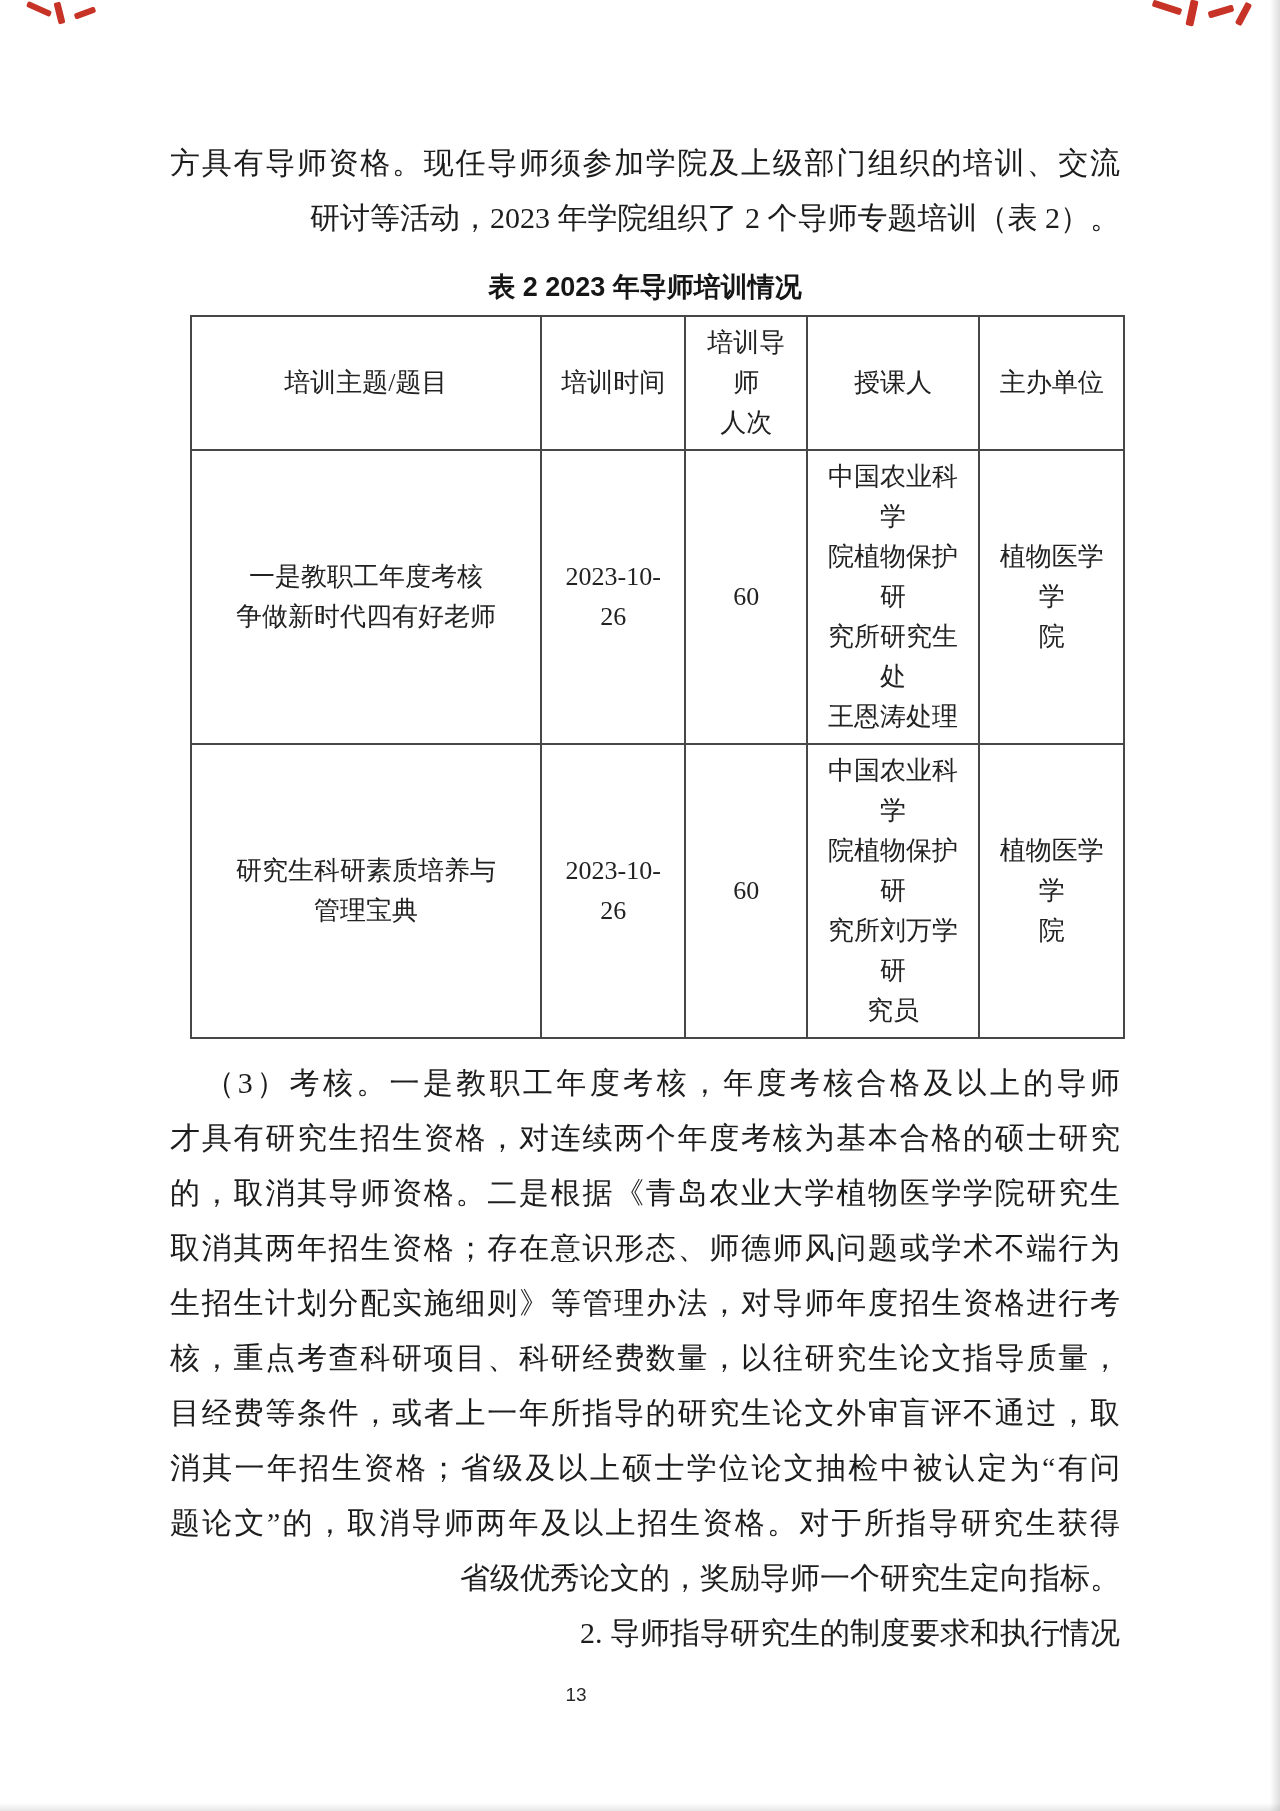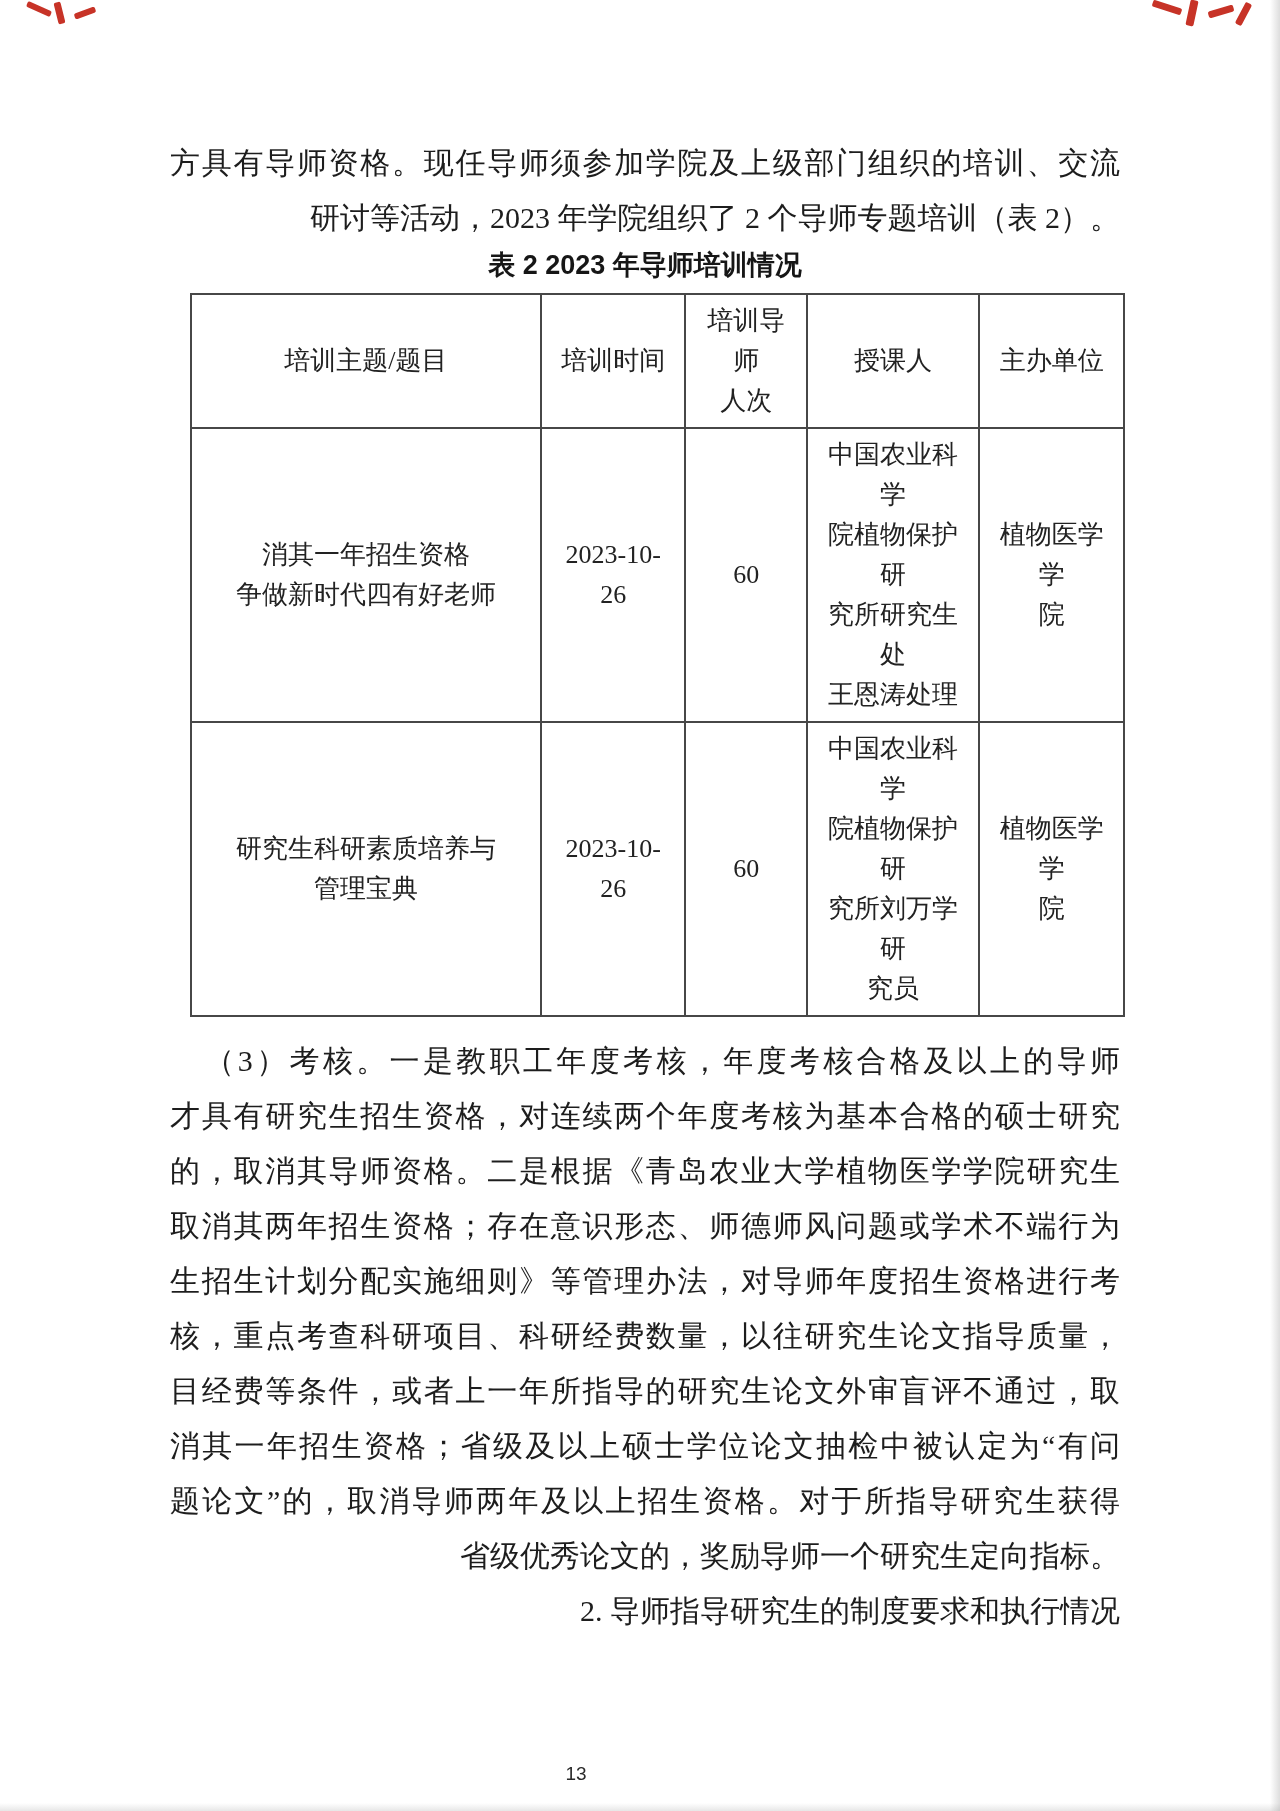--- a/index.html
+++ b/index.html
@@ -33,21 +33,21 @@
   .line{
     font-size:30px;line-height:55px;height:55px;
     text-align:right;white-space:nowrap;
   }
   .wrapline{white-space:normal;}
   .fill{text-align:justify;text-align-last:justify;white-space:normal;}
   .ind1{text-indent:1.15em;}
   .ind2{text-indent:1.6em;}
 
   .tbl-caption{
-    margin-top:0;
+    margin-top:22px;
     text-align:center;
     font-family:"Liberation Sans","DejaVu Sans",sans-serif;
     font-weight:700;font-size:27px;line-height:40px;height:40px;
     color:#161616;
   }
 
   table.training{
     border-collapse:collapse;table-layout:fixed;
     margin:8px 0 0 20px;width:935px;
   }
@@ -60,21 +60,21 @@
     white-space:pre-line;
     color:#222;
   }
   tr.hdr{height:80px;}
   tr.r1{height:196px;}
   tr.r2{height:150px;}
 
   .bodytext{margin-top:16px;}
 
   .page-number{
-    position:absolute;left:0;top:1763px;width:1152px;
+    position:absolute;left:0;top:1684px;width:1152px;
     text-align:center;
     font-family:"Liberation Sans","DejaVu Sans",sans-serif;
     font-size:19px;color:#2a2a2a;
   }
 </style>
 </head>
 <body>
 
 <div class="art art-l">
   <span class="s1"></span>
@@ -106,21 +106,21 @@
     <tbody>
       <tr class="hdr">
         <th>培训主题/题目</th>
         <th>培训时间</th>
         <th>培训导师
 人次</th>
         <th>授课人</th>
         <th>主办单位</th>
       </tr>
       <tr class="r1">
-        <td>消其一年招生资格
+        <td>一是教职工年度考核
 争做新时代四有好老师</td>
         <td>2023-10-26</td>
         <td>60</td>
         <td>中国农业科学
 院植物保护研
 究所研究生处
 王恩涛处理</td>
         <td>植物医学学
 院</td>
       </tr>

